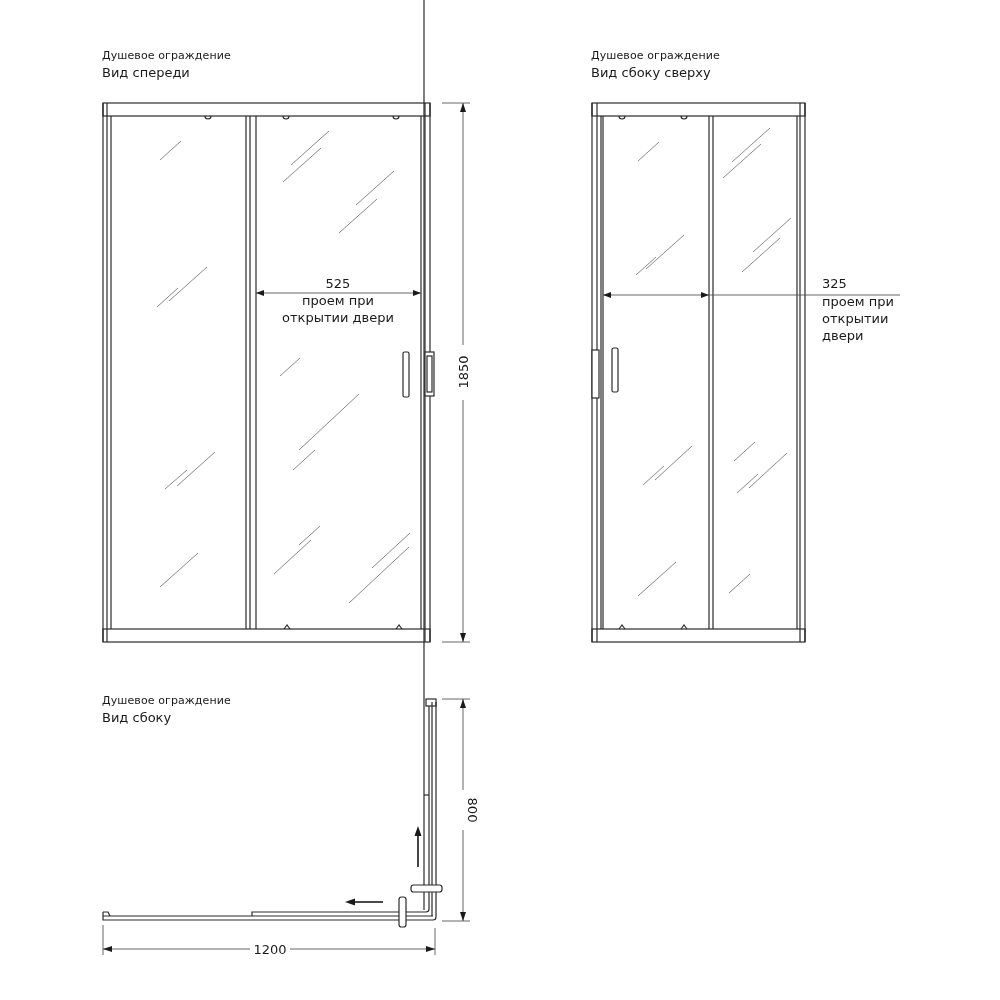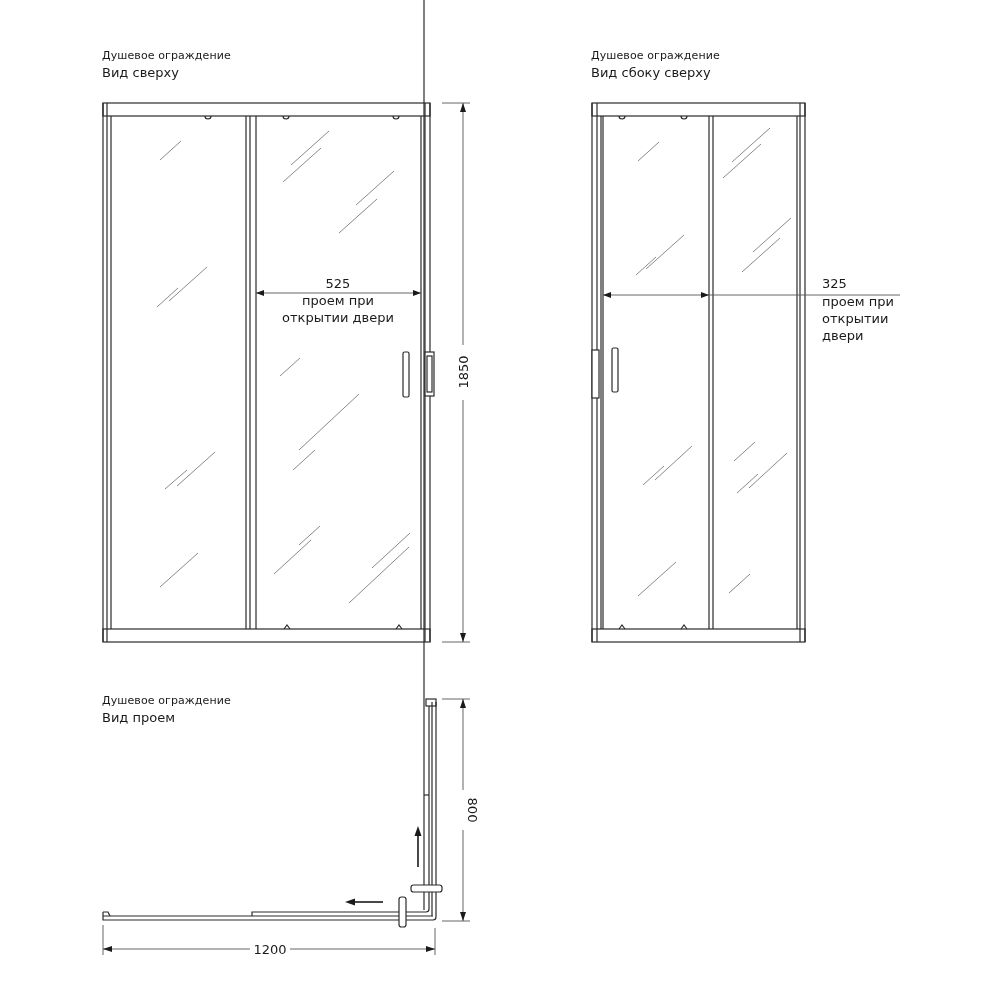--- a/index.html
+++ b/index.html
@@ -14,29 +14,29 @@
     .ln2 { stroke: #2b2b2b; fill: #ffffff; stroke-width: 1.2; }
     .refl { stroke: #8a8a8a; stroke-width: 1; fill: none; }
     .dim { stroke: #555; stroke-width: 0.9; fill: none; }
     .arrow { fill: #1a1a1a; }
   </style>
 </head>
 <body>
 
 <div class="caption" style="left:102px; top:47px;">
   <div class="title">Душевое ограждение</div>
-  <div class="sub">Вид сверху</div>
+  <div class="sub">Вид спереди</div>
 </div>
 <div class="caption" style="left:591px; top:47px;">
   <div class="title">Душевое ограждение</div>
   <div class="sub">Вид сбоку сверху</div>
 </div>
 <div class="caption" style="left:102px; top:692px;">
   <div class="title">Душевое ограждение</div>
-  <div class="sub">Вид проем</div>
+  <div class="sub">Вид сбоку</div>
 </div>
 
 <svg class="drawing" width="1000" height="1000" viewBox="0 0 1000 1000" xmlns="http://www.w3.org/2000/svg">
 
   <g>
 
     <rect class="ln" x="103" y="103" width="327" height="13"></rect>
 
     <rect class="ln" x="103" y="629" width="327" height="13"></rect>
 

